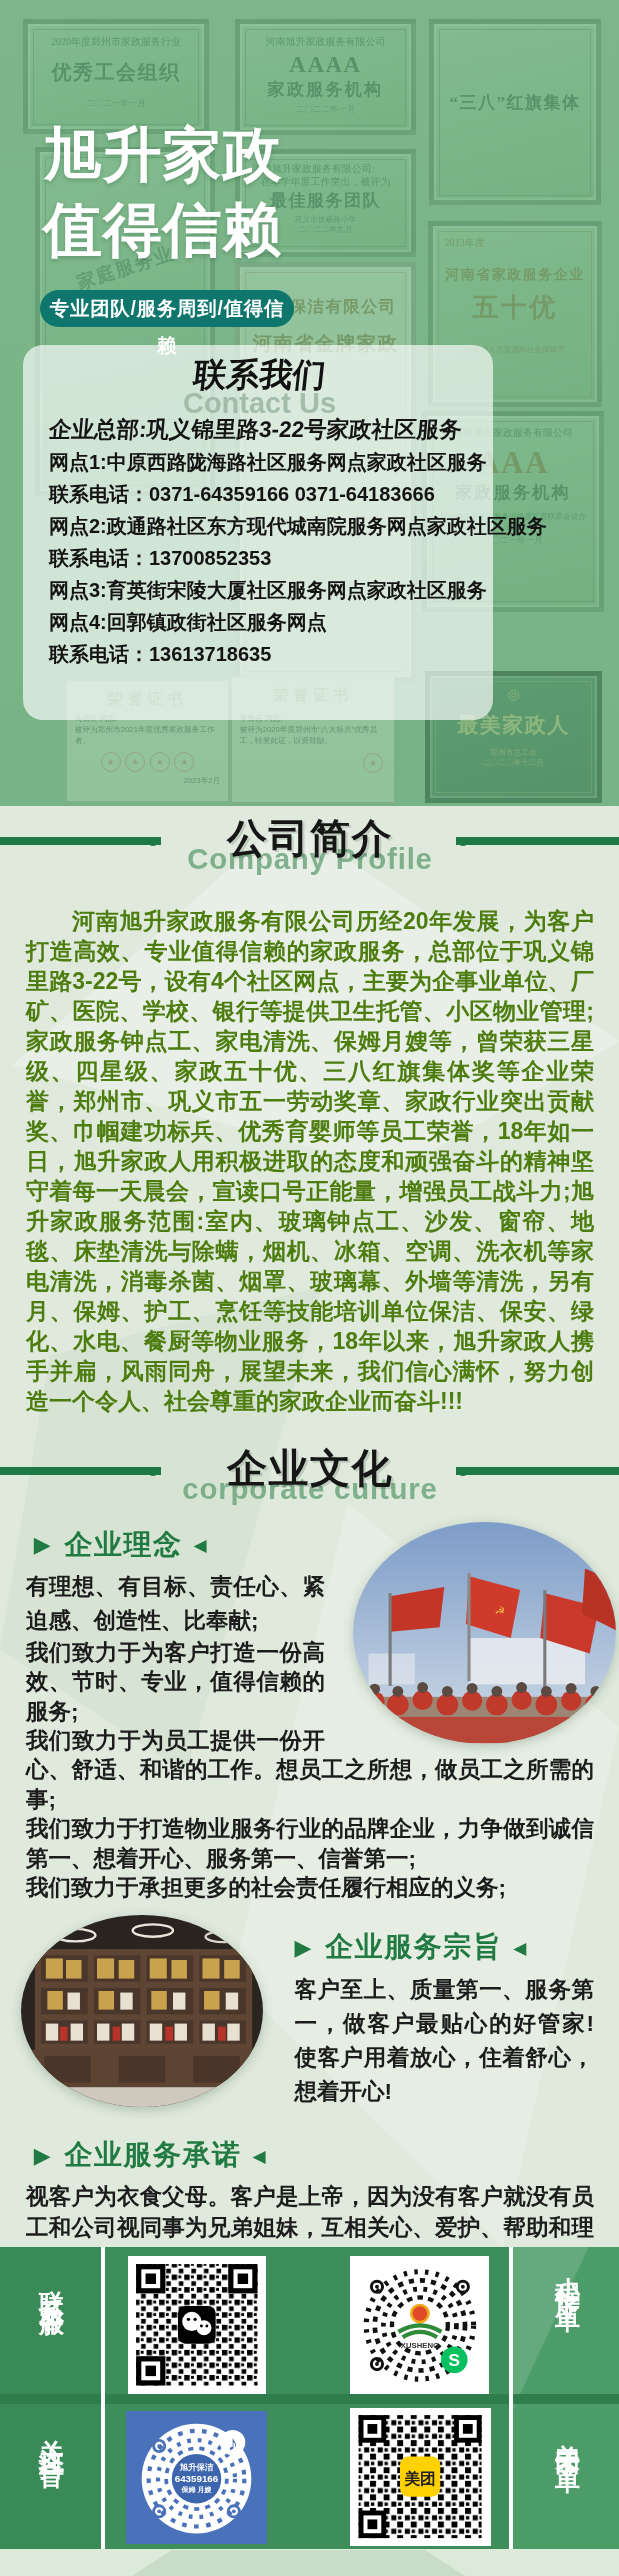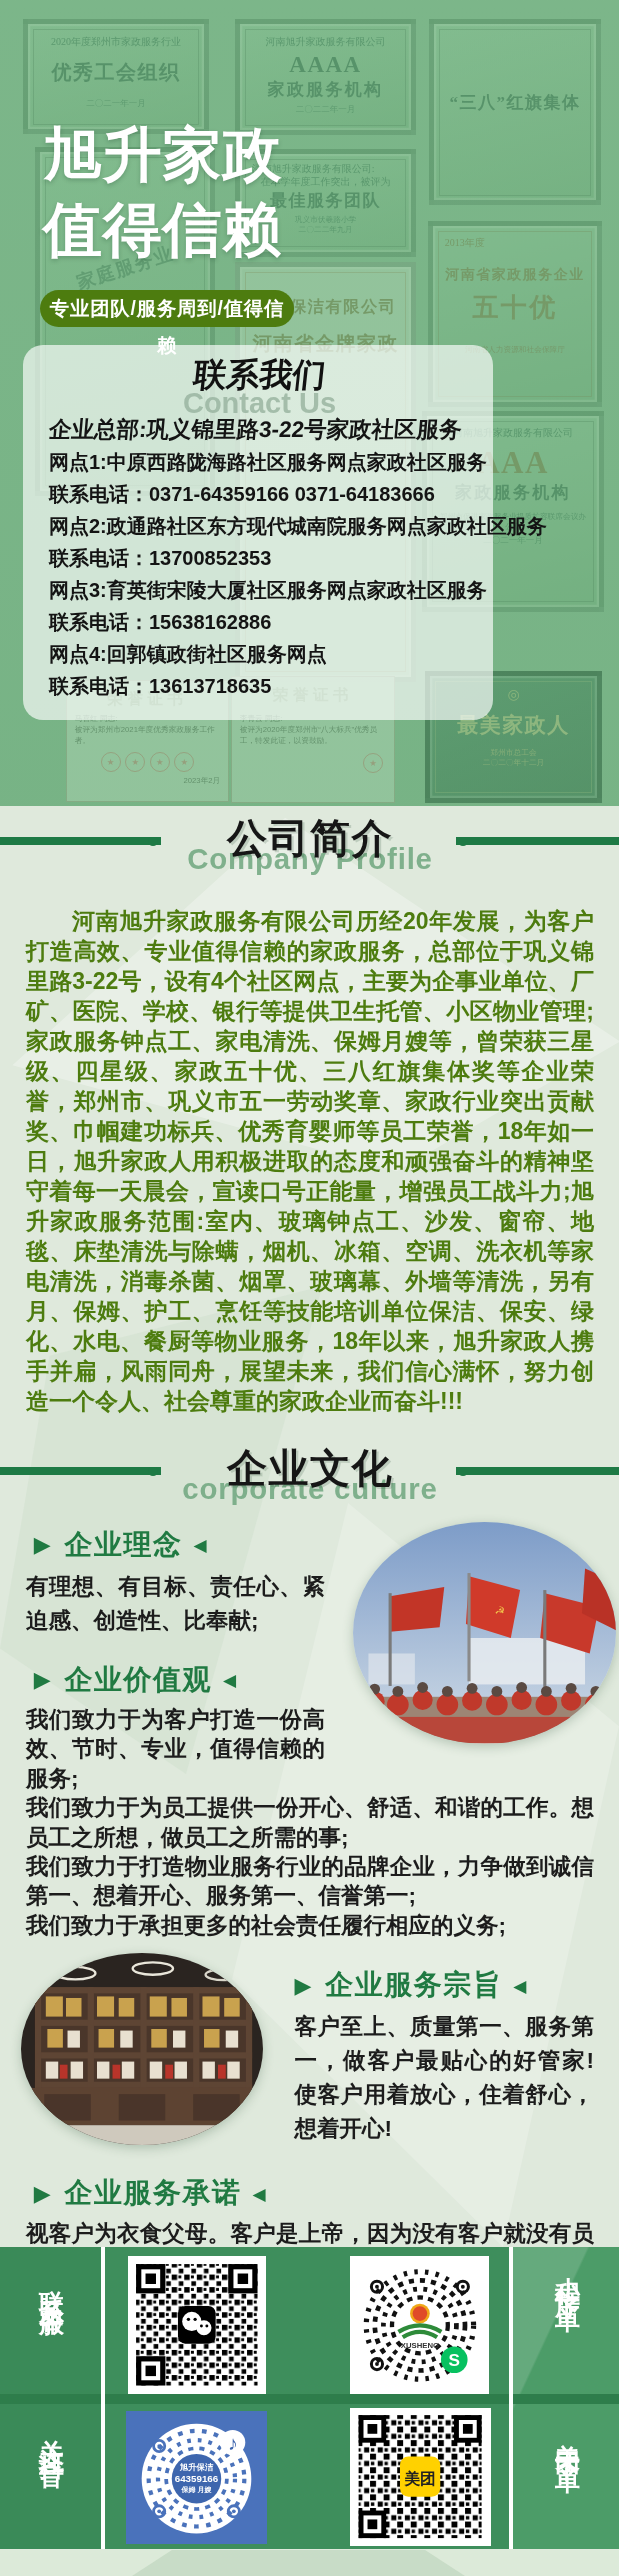--- a/index.html
+++ b/index.html
@@ -18,21 +18,21 @@
   .plaque .pdate { font-size:8.5px; margin-top:3.1px; color:#3a7a53; }
   .plq-dark { background:linear-gradient(160deg,#41815b,#2f6b47); border-color:rgba(15,55,30,.6); color:#9db36f; }
   .cert { position:absolute; background:rgba(186,218,190,.88); border:1.5px solid rgba(120,110,80,.5); text-align:center; color:#4a7a55; overflow:hidden; }
   .cert .ctitle { font-family:"Liberation Serif",serif; font-weight:bold; font-size:15.5px; letter-spacing:4.6px; color:#7d9b72; margin-top:7.7px; }
   .cert .cbody { text-align:left; padding:3.1px 7.7px; font-size:7.7px; line-height:11px; color:#4f6b52; }
   .seals { display:flex; gap:4.6px; justify-content:center; margin-top:3.1px; }
   .seal { width:20px; height:20px; border-radius:50%; border:1.5px solid rgba(190,80,70,.55); position:relative; }
   .seal:after { content:"★"; position:absolute; left:50%; top:50%; transform:translate(-50%,-52%); font-size:8.5px; color:rgba(190,80,70,.6); }
   .hero-overlay { position:absolute; inset:0; background:linear-gradient(rgba(127,186,140,.50), rgba(118,180,132,.54)); }
   .hero-title { position:absolute; left:43px; top:118px; z-index:3; color:#fff; font-family:"Liberation Serif","DejaVu Serif",serif; font-weight:900; font-size:59px; line-height:75px; letter-spacing:0.8px; text-shadow:0 1.5px 4.6px rgba(20,60,35,.25); }
-  .tagline { position:absolute; left:40px; top:290px; z-index:3; width:254px; height:37px; border-radius:18.6px; background:#4d7c0f; color:#fff; font-size:19.4px; font-weight:bold; text-align:center; line-height:37px; letter-spacing:0.8px; }
+  .tagline { position:absolute; left:40px; top:290px; z-index:3; width:254px; height:37px; border-radius:18.6px; background:#0f766e; color:#fff; font-size:19.4px; font-weight:bold; text-align:center; line-height:37px; letter-spacing:0.8px; }
   .panel { position:absolute; left:23px; top:345px; z-index:3; width:470px; height:375px; border-radius:20px; background:rgba(255,255,255,.66); padding:7.7px 23px 0 26px; }
   .panel-title { text-align:center; font-size:33px; font-weight:900; color:#111; transform:skewX(-6deg); position:relative; z-index:2; }
   .panel-wm { text-align:center; font-size:29px; font-weight:bold; color:rgba(150,178,158,.8); margin-top:-11px; position:relative; z-index:1; }
   .c-line { font-size:20px; font-weight:bold; color:#141414; line-height:32px; white-space:nowrap; letter-spacing:0; }
   .c-hq { font-size:22.5px; font-weight:900; transform:skewX(-5deg); transform-origin:left; letter-spacing:0; }
   .c-phone { font-size:20px; font-weight:800; }
 
   
   .main { position:absolute; left:0; top:806px; width:620px; height:1441px; background:#dfe9dc; overflow:hidden; padding:0 26px; }
   .bgpoly { position:absolute; background:rgba(255,255,255,.30); pointer-events:none; }
@@ -181,21 +181,20 @@
     <div class="panel">
       <div class="panel-title">联系我们</div>
       <div class="panel-wm">Contact Us</div>
       <div style="margin-top:-6.2px;">
         <div class="c-line c-hq">企业总部:巩义锦里路3-22号家政社区服务</div>
         <div class="c-line">网点1:中原西路陇海路社区服务网点家政社区服务</div>
         <div class="c-line c-phone">联系电话：0371-64359166 0371-64183666</div>
         <div class="c-line">网点2:政通路社区东方现代城南院服务网点家政社区服务</div>
         <div class="c-line c-phone">联系电话：13700852353</div>
         <div class="c-line">网点3:育英街宋陵大厦社区服务网点家政社区服务</div>
-        <div class="c-line c-phone">联系电话：15638162886</div>
         <div class="c-line">网点4:回郭镇政街社区服务网点</div>
         <div class="c-line c-phone">联系电话：13613718635</div>
       </div>
     </div>
   </div>
 
   <div class="main">
     <div class="bgpoly bp1"></div>
     <div class="bgpoly bp2"></div>
     <div class="bgpoly bp3"></div>
@@ -268,21 +267,20 @@
               <circle cx="314" cy="219" r="7"></circle>
           </g>
           <rect x="0" y="252" width="340" height="34" fill="#b8473a"></rect>
         </g>
       </svg>
     </div>
 
     <h3 class="sub"><span class="tri">▶</span><span>企业理念</span><span class="tri tri2">◀</span></h3>
     <div class="ctext sp">有理想、有目标、责任心、紧迫感、创造性、比奉献;</div>
 
-    <h3 class="sub" style="margin-top:23px;"><span class="tri">▶</span><span>企业价值观</span><span class="tri tri2">◀</span></h3>
     <div class="ctext vitem">我们致力于为客户打造一份高效、节时、专业，值得信赖的服务;</div>
     <div class="ctext vitem">我们致力于为员工提供一份开心、舒适、和谐的工作。想员工之所想，做员工之所需的事;</div>
     <div class="ctext vitem">我们致力于打造物业服务行业的品牌企业，力争做到诚信第一、想着开心、服务第一、信誉第一;</div>
     <div class="ctext vitem">我们致力于承担更多的社会责任履行相应的义务;</div>
 
     <div class="photo2">
       <svg viewBox="0 0 312 248" preserveAspectRatio="none">
         <rect width="312" height="248" fill="#2a2420"></rect>
         <ellipse cx="70" cy="26" rx="26" ry="8" fill="none" stroke="#e9e6da" stroke-width="3"></ellipse>
         <ellipse cx="170" cy="20" rx="26" ry="8" fill="none" stroke="#e9e6da" stroke-width="3"></ellipse>

